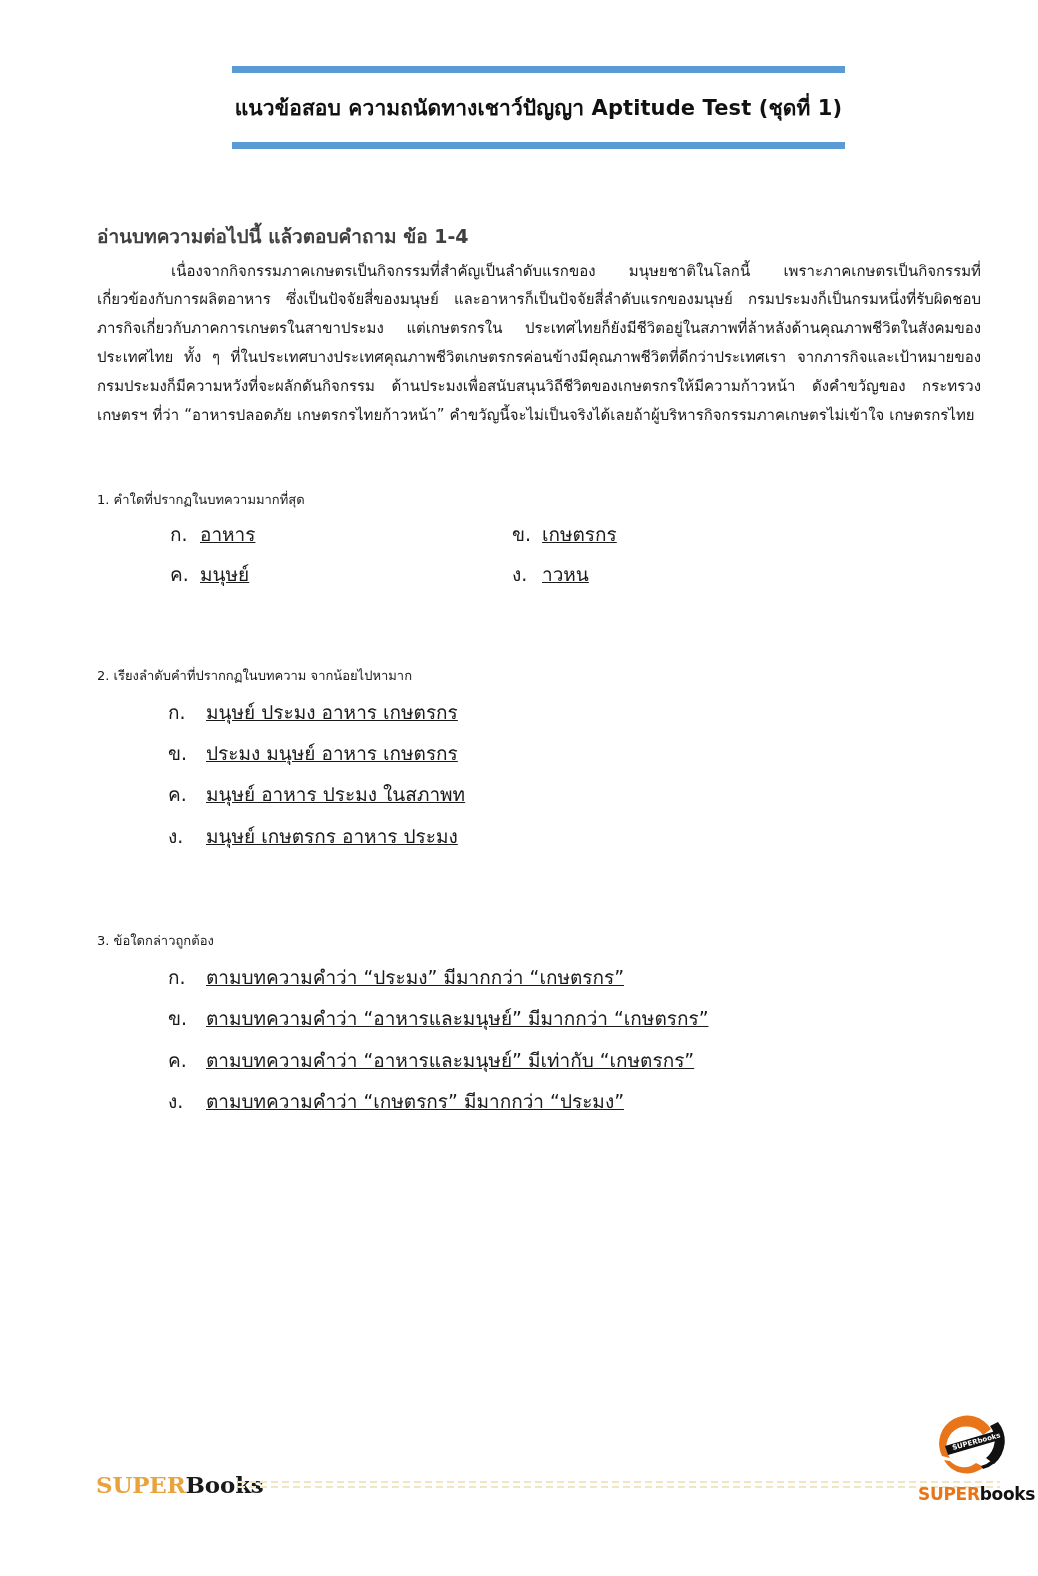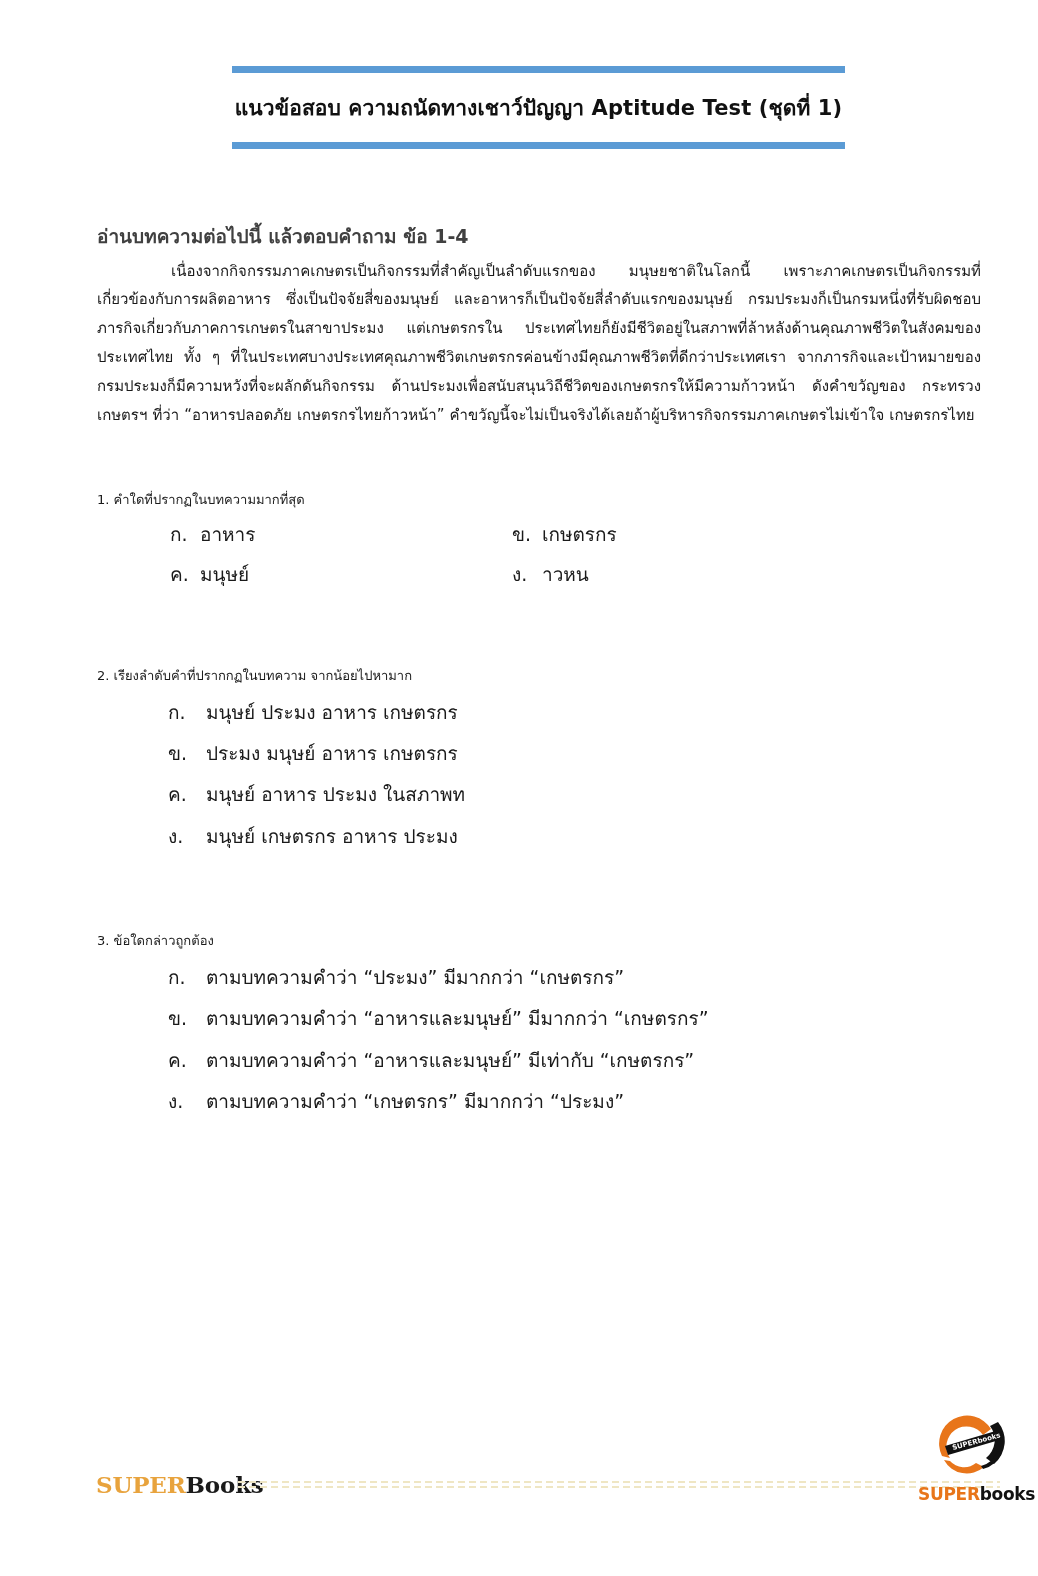--- a/index.html
+++ b/index.html
@@ -106,21 +106,21 @@
     white-space: nowrap;
   }
   .opt-letter {
     display: inline-block;
     min-width: 30px;
     flex: 0 0 auto;
   }
   .opt-letter.wide {
     min-width: 38px;
   }
-  .opt-text { flex: 0 1 auto; }
+  .opt-text { flex: 0 1 auto; text-decoration: underline; }
 
   
   .options-list {
     margin-left: 71px;
     margin-top: 10px;
   }
   .options-list .opt {
     font-size: 19px;
     line-height: 1.6;
     margin-bottom: 11px;

